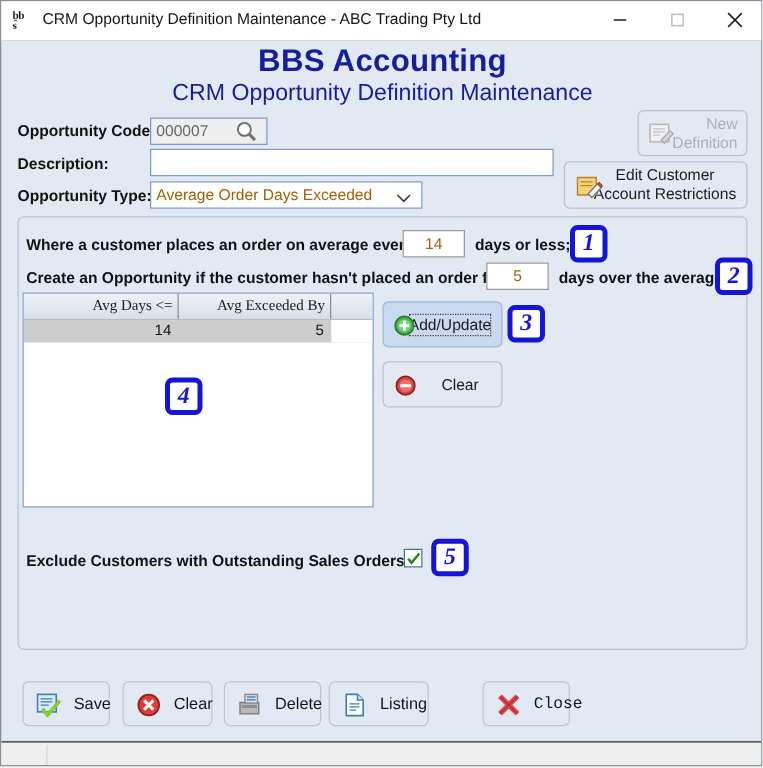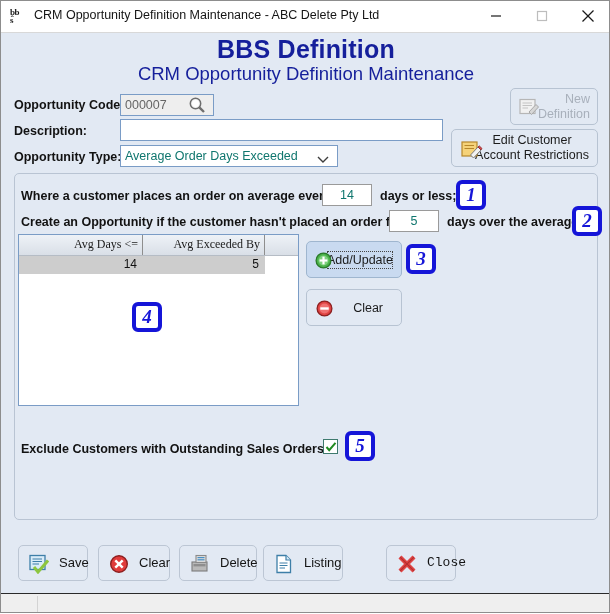--- a/index.html
+++ b/index.html
@@ -97,21 +97,21 @@
   .lbl-desc { left: 13px; top: 123px; }
   .lbl-type { left: 13px; top: 149px; }
 
   .tb {
     position: absolute;
     box-sizing: border-box;
     border: 1px solid #7a9cc6;
     background: #ffffff;
     font-family: "Liberation Sans", sans-serif;
     font-size: 12.5px;
-    color: #0f766e;
+    color: #a16207;
     padding: 0 4px;
     outline: none;
   }
   .code-field {
     left: 119px; top: 93px;
     width: 94px; height: 22px;
     background: #eeeeee;
     color: #666666;
   }
   .code-search {
@@ -340,41 +340,41 @@
 </head>
 <body>
 
 <div id="app">
 
   <div class="titlebar">
     <div class="title-icon">
       <span>b̭b</span>
         <span>s</span>
     </div>
-    <div class="title-text">CRM Opportunity Definition Maintenance - ABC Delete Pty Ltd</div>
+    <div class="title-text">CRM Opportunity Definition Maintenance - ABC Trading Pty Ltd</div>
 
     <div class="win-btn btn-min">
       <svg width="12" height="12" viewBox="0 0 12 12">
         <line x1="1" y1="6" x2="11" y2="6" stroke="#1a1a1a" stroke-width="1.2"></line>
       </svg>
     </div>
     <div class="win-btn btn-max">
       <svg width="12" height="12" viewBox="0 0 12 12">
         <rect x="1.5" y="1.5" width="9" height="9" fill="none" stroke="#bdbdbd" stroke-width="1.2"></rect>
       </svg>
     </div>
     <div class="win-btn btn-close">
       <svg width="14" height="14" viewBox="0 0 14 14">
         <line x1="1.5" y1="1.5" x2="12.5" y2="12.5" stroke="#1a1a1a" stroke-width="1.2"></line>
         <line x1="12.5" y1="1.5" x2="1.5" y2="12.5" stroke="#1a1a1a" stroke-width="1.2"></line>
       </svg>
     </div>
   </div>
 
-  <div class="hdr1">BBS Definition</div>
+  <div class="hdr1">BBS Accounting</div>
   <div class="hdr2">CRM Opportunity Definition Maintenance</div>
 
   <div class="lbl lbl-code">Opportunity Code:</div>
   <input class="tb code-field" readonly="" value="000007" style="">
   <div class="code-search">
     <svg width="20" height="18" viewBox="0 0 20 18">
       <circle cx="8.5" cy="7.5" r="5.2" fill="#f2f2f2" stroke="#6e6e6e" stroke-width="1.5"></circle>
       <circle cx="8.5" cy="7.5" r="3.4" fill="#ffffff" stroke="none"></circle>
       <line x1="12.3" y1="11.3" x2="17" y2="16" stroke="#6e6e6e" stroke-width="2.4"></line>
     </svg>

